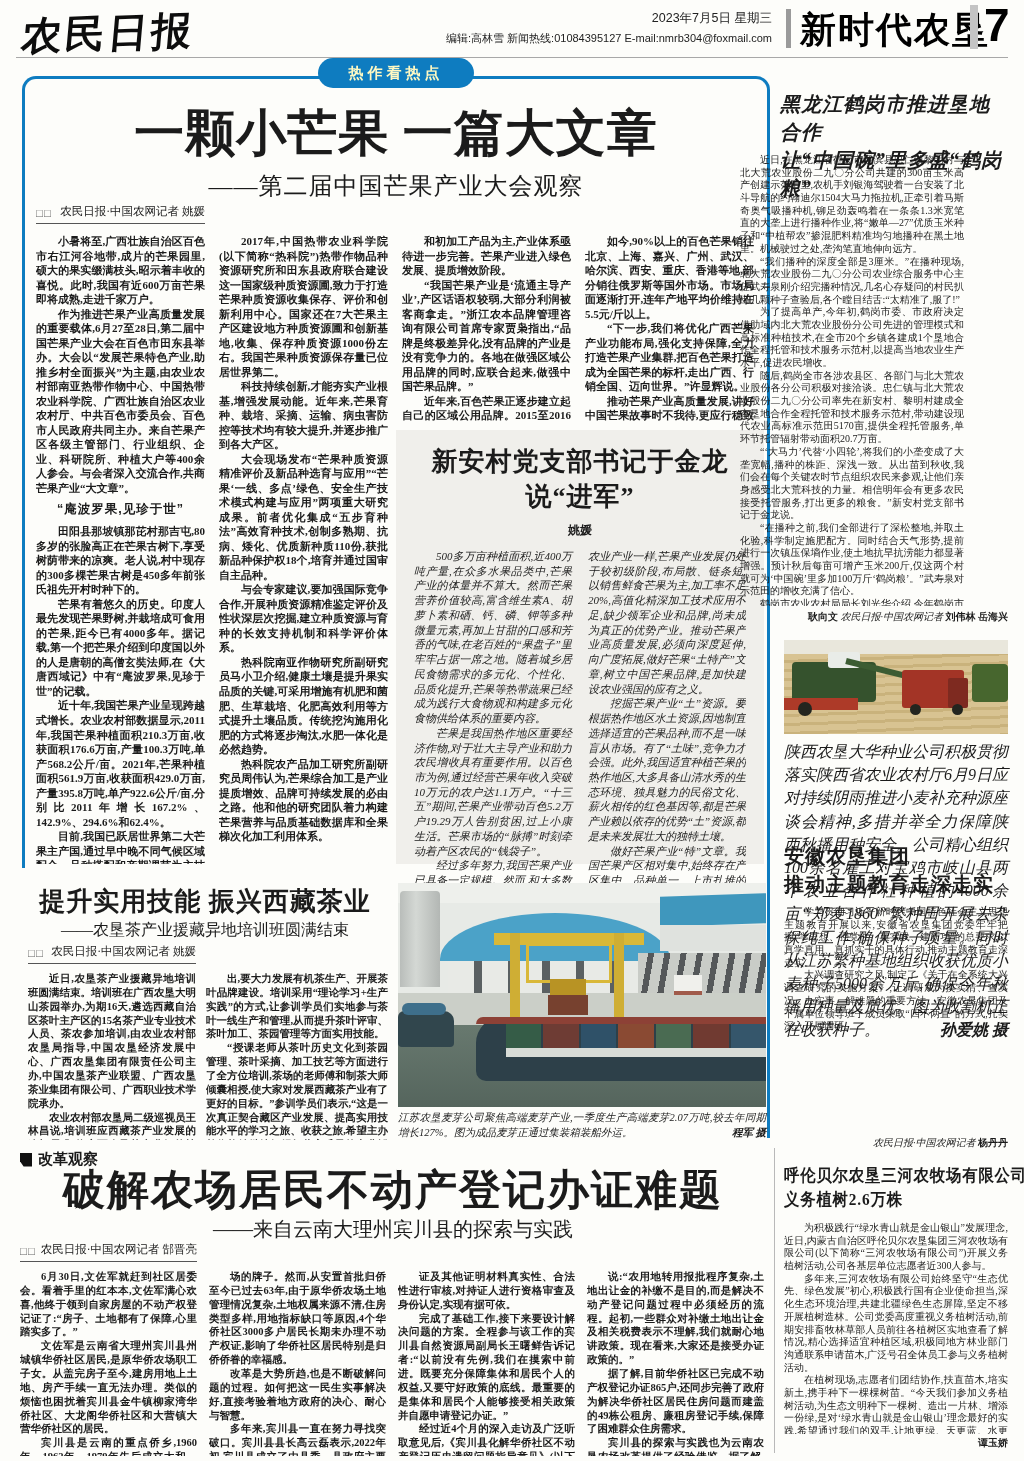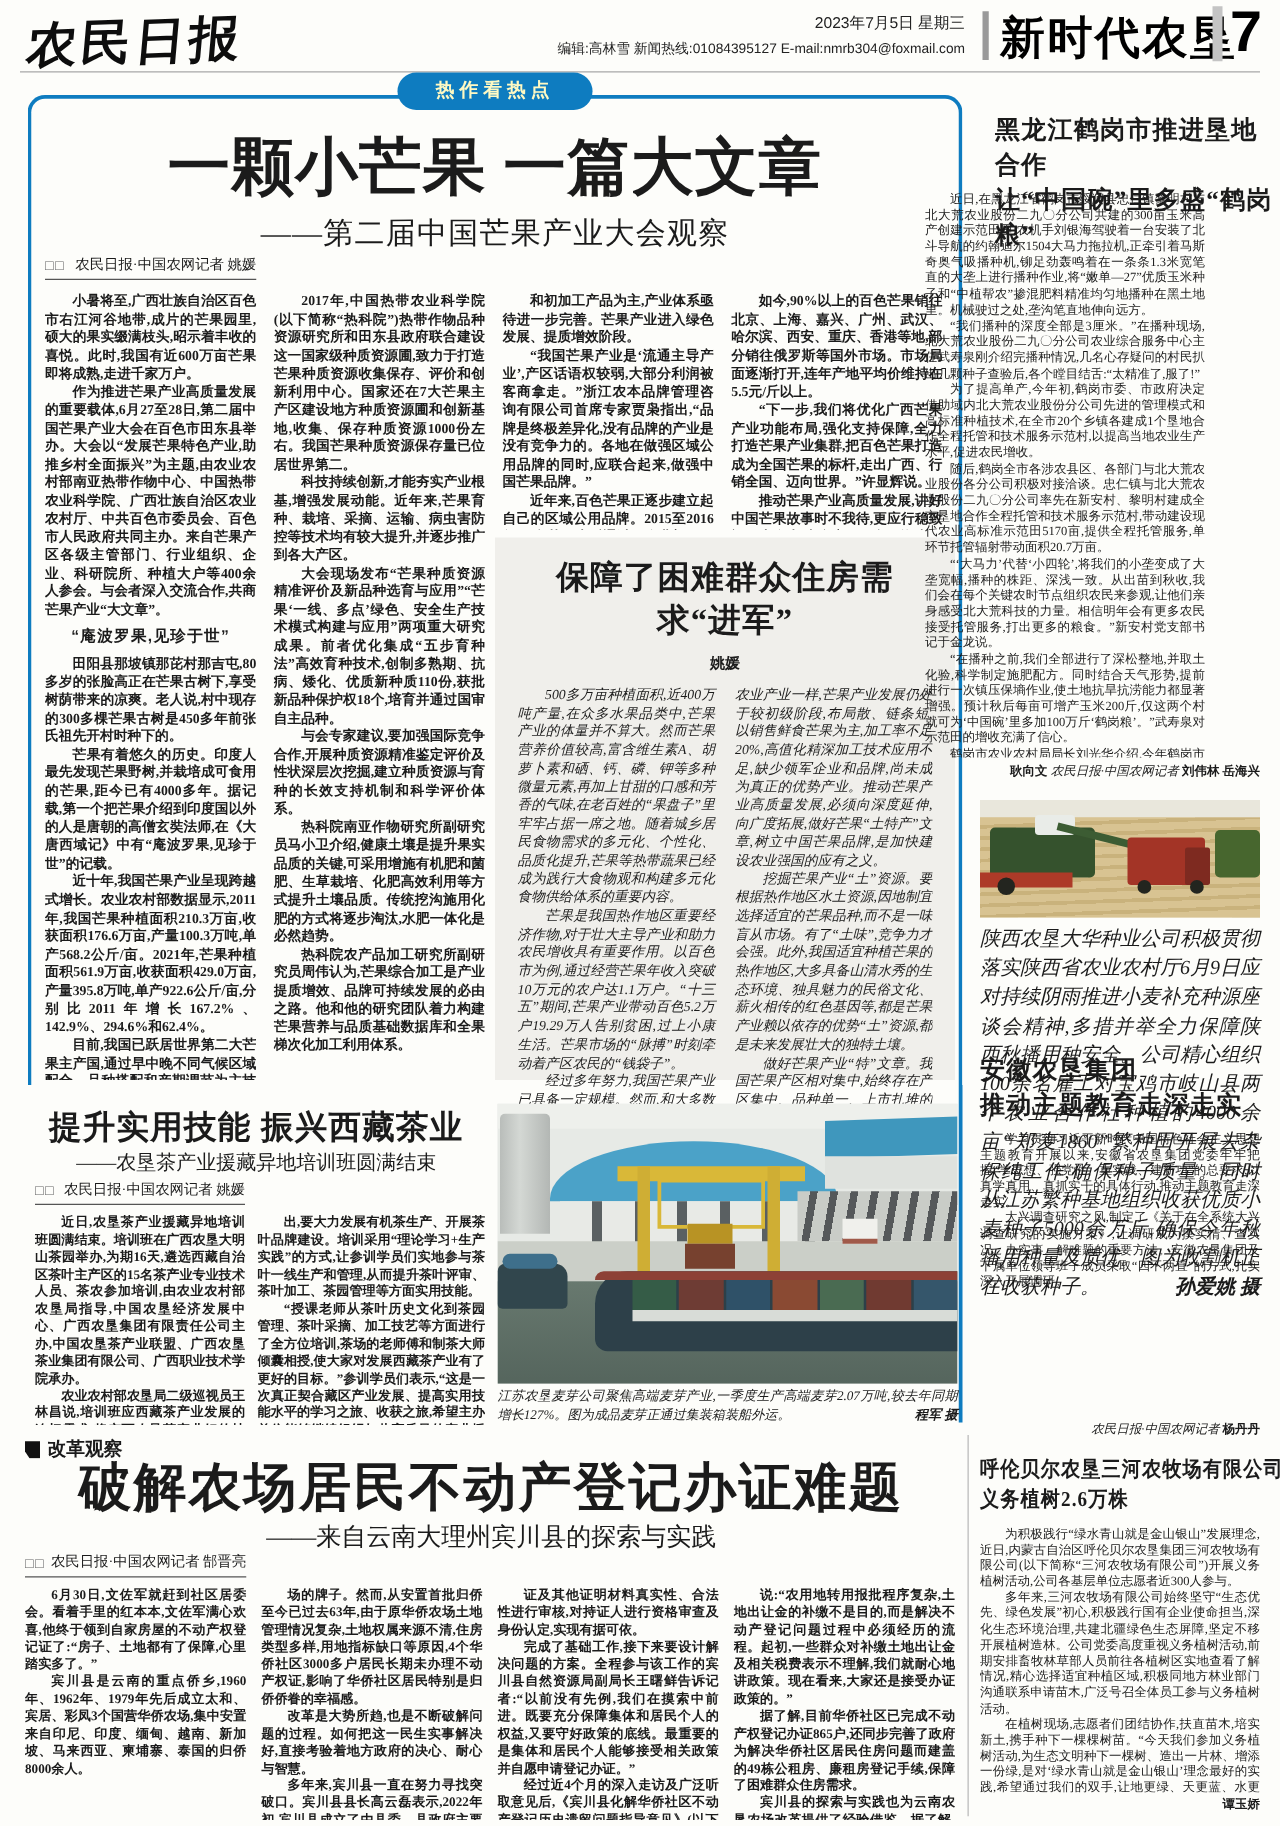--- a/index.html
+++ b/index.html
@@ -119,21 +119,21 @@
       <p>“我国芒果产业是‘流通主导产业’,产区话语权较弱,大部分利润被客商拿走。”浙江农本品牌管理咨询有限公司首席专家贾枭指出,“品牌是终极差异化,没有品牌的产业是没有竞争力的。各地在做强区域公用品牌的同时,应联合起来,做强中国芒果品牌。”</p>
       <p>近年来,百色芒果正逐步建立起自己的区域公用品牌。2015至2016年,百色芒果先后通过原农业部、原国家质监总局和国家工商总局农产品地理标志登记(认证)。2019年,百色芒果成为中国农业品牌目录产品。2020年,欧盟理事会正式授权签署中欧地理标志协定,首批100个中国地理标志产品受欧盟保护,百色芒果位列其中。2021年,百色芒果获批建设国家特色优势农业产业集群。</p>
     </div>
   <div class="abs col ftxt" style="left:585px; top:234px; width:169px; height:190px;">
       <p>如今,90%以上的百色芒果销往北京、上海、嘉兴、广州、武汉、哈尔滨、西安、重庆、香港等地,部分销往俄罗斯等国外市场。市场局面逐渐打开,连年产地平均价维持在5.5元/斤以上。</p>
       <p>“下一步,我们将优化广西芒果产业功能布局,强化支持保障,全力打造芒果产业集群,把百色芒果打造成为全国芒果的标杆,走出广西、行销全国、迈向世界。”许显辉说。</p>
       <p>推动芒果产业高质量发展,讲好中国芒果故事时不我待,更应行稳致远。大会上,来自广西百色、海南三亚、四川攀枝花、云南元江、云南隆阳、贵州望谟等芒果产区负责人从“加强品种培优,优化品种结构”“强化监督管理,确保产品品质”“推进标准化建设,构建绿色全产业链”“做强芒果品牌,提升中国芒果影响力”“强化联农带农,推动农民增收致富”五个方面,共同发布《中国芒果产业高质量发展倡议书》。</p>
     </div>
 
   <div class="abs graybox" style="left:396px; top:430px; width:368px; height:434px;">
-    <div class="gb-title">保障了困难群众住房需求“进军”</div>
+    <div class="gb-title">新安村党支部书记于金龙说“进军”</div>
     <div class="gb-author">姚媛</div>
     <div class="gb-cols">
         <p>500多万亩种植面积,近400万吨产量,在众多水果品类中,芒果产业的体量并不算大。然而芒果营养价值较高,富含维生素A、胡萝卜素和硒、钙、磷、钾等多种微量元素,再加上甘甜的口感和芳香的气味,在老百姓的“果盘子”里牢牢占据一席之地。随着城乡居民食物需求的多元化、个性化、品质化提升,芒果等热带蔬果已经成为践行大食物观和构建多元化食物供给体系的重要内容。</p>
         <p>芒果是我国热作地区重要经济作物,对于壮大主导产业和助力农民增收具有重要作用。以百色市为例,通过经营芒果年收入突破10万元的农户达1.1万户。“十三五”期间,芒果产业带动百色5.2万户19.29万人告别贫困,过上小康生活。芒果市场的“脉搏”时刻牵动着产区农民的“钱袋子”。</p>
         <p>经过多年努力,我国芒果产业已具备一定规模。然而,和大多数农业产业一样,芒果产业发展仍处于较初级阶段,布局散、链条短,以销售鲜食芒果为主,加工率不足20%,高值化精深加工技术应用不足,缺少领军企业和品牌,尚未成为真正的优势产业。推动芒果产业高质量发展,必须向深度延伸,向广度拓展,做好芒果“土特产”文章,树立中国芒果品牌,是加快建设农业强国的应有之义。</p>
         <p>挖掘芒果产业“土”资源。要根据热作地区水土资源,因地制宜选择适宜的芒果品种,而不是一味盲从市场。有了“土味”,竞争力才会强。此外,我国适宜种植芒果的热作地区,大多具备山清水秀的生态环境、独具魅力的民俗文化、薪火相传的红色基因等,都是芒果产业赖以依存的优势“土”资源,都是未来发展壮大的独特土壤。</p>
         <p>做好芒果产业“特”文章。我国芒果产区相对集中,始终存在产区集中、品种单一、上市扎堆的突出问题。要在科技研发上发力,从改良品种入手,培育早熟、中熟、晚熟等全季品种,缓解大规模集中上市压力。品质上也要“独一份”,组织实施聚焦种植、保鲜、贮运、加工等各环节“卡脖子”问题的科研攻关,大力推广芒果绿色高效生产技术,打造标准化生产基地,健全全产业链标准体系,以好品质赢得好口碑。</p>
       </div>
   </div>
 
@@ -194,39 +194,40 @@
     <span class="tag-label">改革观察</span>
   </div>
   <div class="abs headline-lg" style="left:20px; top:1162px; width:746px;">破解农场居民不动产登记办证难题</div>
   <div class="abs headline-lg-sub" style="left:20px; top:1216px; width:746px;">——来自云南大理州宾川县的探索与实践</div>
   <div class="abs byline-row" style="left:20px; top:1242px; width:177px;">
     <span class="dateline">□□</span>
     <b>农民日报·中国农网记者 郜晋亮</b>
   </div>
   <div class="abs col ftxt2" style="left:20px; top:1270px; width:177px; height:186px;">
       <p>6月30日,文佐军就赶到社区居委会。看着手里的红本本,文佐军满心欢喜,他终于领到自家房屋的不动产权登记证了:“房子、土地都有了保障,心里踏实多了。”</p>
+      <p>文佐军是云南省大理州宾川县州城镇华侨社区居民,是原华侨农场职工子女。从盖完房子至今,建房用地上土地、房产手续一直无法办理。类似的烦恼也困扰着宾川县金牛镇柳家湾华侨社区、大龙阁华侨社区和大营镇大营华侨社区的居民。</p>
       <p>宾川县是云南的重点侨乡,1960年、1962年、1979年先后成立太和、宾居、彩凤3个国营华侨农场,集中安置来自印尼、印度、缅甸、越南、新加坡、马来西亚、柬埔寨、泰国的归侨8000余人。</p>
     </div>
   <div class="abs col ftxt2" style="left:209px; top:1270px; width:177px; height:186px;">
       <p>场的牌子。然而,从安置首批归侨至今已过去63年,由于原华侨农场土地管理情况复杂,土地权属来源不清,住房类型多样,用地指标缺口等原因,4个华侨社区3000多户居民长期未办理不动产权证,影响了华侨社区居民特别是归侨侨眷的幸福感。</p>
       <p>改革是大势所趋,也是不断破解问题的过程。如何把这一民生实事解决好,直接考验着地方政府的决心、耐心与智慧。</p>
       <p>多年来,宾川县一直在努力寻找突破口。宾川县县长高云磊表示,2022年初,宾川县成立了由县委、县政府主要领导任双组长的领导小组,并设立指挥部,高位推进华侨社区不动产登记工作。</p>
     </div>
   <div class="abs col ftxt2" style="left:398px; top:1270px; width:177px; height:186px;">
       <p>证及其他证明材料真实性、合法性进行审核,对持证人进行资格审查及身份认定,实现有据可依。</p>
       <p>完成了基础工作,接下来要设计解决问题的方案。全程参与该工作的宾川县自然资源局副局长王曙鲜告诉记者:“以前没有先例,我们在摸索中前进。既要充分保障集体和居民个人的权益,又要守好政策的底线。最重要的是集体和居民个人能够接受相关政策并自愿申请登记办证。”</p>
       <p>经过近4个月的深入走访及广泛听取意见后,《宾川县化解华侨社区不动产登记历史遗留问题指导意见》(以下简称《意见》)于2022年11月正式出台。《意见》坚持分类施策,突出一个“准”字,尤其是对居民们普遍关心的登记面积、登记类型和土地出让金补缴标准及税费收缴等问题,分类型、分阶段制定了详细的政策,并明确收取的土地出让金,需按一定比例返还社区用于基础设施建设。</p>
     </div>
   <div class="abs col ftxt2" style="left:587px; top:1270px; width:177px; height:186px;">
       <p>说:“农用地转用报批程序复杂,土地出让金的补缴不是目的,而是解决不动产登记问题过程中必须经历的流程。起初,一些群众对补缴土地出让金及相关税费表示不理解,我们就耐心地讲政策。现在看来,大家还是接受办证政策的。”</p>
       <p>据了解,目前华侨社区已完成不动产权登记办证865户,还同步完善了政府为解决华侨社区居民住房问题而建盖的49栋公租房、廉租房登记手续,保障了困难群众住房需求。</p>
       <p>宾川县的探索与实践也为云南农垦农场改革提供了经验借鉴。据了解,虽然宾川华侨农场与云南各地农垦农场归属不同,性质不同,但在改革进程中不动产权问题却非常相似,甚至农垦农场的问题还更复杂,宾川县的成功实践值得全省农垦农场改革借鉴。摸清底数、严格认定、分类施策、群众自愿,每一条都把群众的利益放在首位,方式和态度对了,改革离成功也就不远了。</p>
     </div>
 
-  <div class="abs sb-title" style="left:796px; top:90px; width:224px;">
+  <div class="abs sb-title" style="left:780px; top:90px; width:224px;font-style:italic;">
     <div>黑龙江鹤岗市推进垦地合作</div>
     <div>让“中国碗”里多盛“鹤岗粮”</div>
   </div>
   <div class="abs sb-body" style="left:740px; top:154px; width:224px; height:452px;">
       <p>近日,在黑龙江省鹤岗市绥滨县忠仁镇黎明村与北大荒农业股份二九〇分公司共建的300亩玉米高产创建示范田里,农机手刘银海驾驶着一台安装了北斗导航的约翰迪尔1504大马力拖拉机,正牵引着马斯奇奥气吸播种机,铆足劲轰鸣着在一条条1.3米宽笔直的大垄上进行播种作业,将“嫩单—27”优质玉米种子和“中植帮农”掺混肥料精准均匀地播种在黑土地里。机械驶过之处,垄沟笔直地伸向远方。</p>
       <p>“我们播种的深度全部是3厘米。”在播种现场,北大荒农业股份二九〇分公司农业综合服务中心主任武寿泉刚介绍完播种情况,几名心存疑问的村民扒出几颗种子查验后,各个瞠目结舌:“太精准了,服了!”</p>
       <p>为了提高单产,今年初,鹤岗市委、市政府决定借助域内北大荒农业股份分公司先进的管理模式和高标准种植技术,在全市20个乡镇各建成1个垦地合作全程托管和技术服务示范村,以提高当地农业生产水平,促进农民增收。</p>
       <p>随后,鹤岗全市各涉农县区、各部门与北大荒农业股份各分公司积极对接洽谈。忠仁镇与北大荒农业股份二九〇分公司率先在新安村、黎明村建成全市垦地合作全程托管和技术服务示范村,带动建设现代农业高标准示范田5170亩,提供全程托管服务,单环节托管辐射带动面积20.7万亩。</p>
       <p>“‘大马力’代替‘小四轮’,将我们的小垄变成了大垄宽幅,播种的株距、深浅一致。从出苗到秋收,我们会在每个关键农时节点组织农民来参观,让他们亲身感受北大荒科技的力量。相信明年会有更多农民接受托管服务,打出更多的粮食。”新安村党支部书记于金龙说。</p>
       <p>“在播种之前,我们全部进行了深松整地,并取土化验,科学制定施肥配方。同时结合天气形势,提前进行一次镇压保墒作业,使土地抗旱抗涝能力都显著增强。预计秋后每亩可增产玉米200斤,仅这两个村就可为‘中国碗’里多加100万斤‘鹤岗粮’。”武寿泉对示范田的增收充满了信心。</p>

